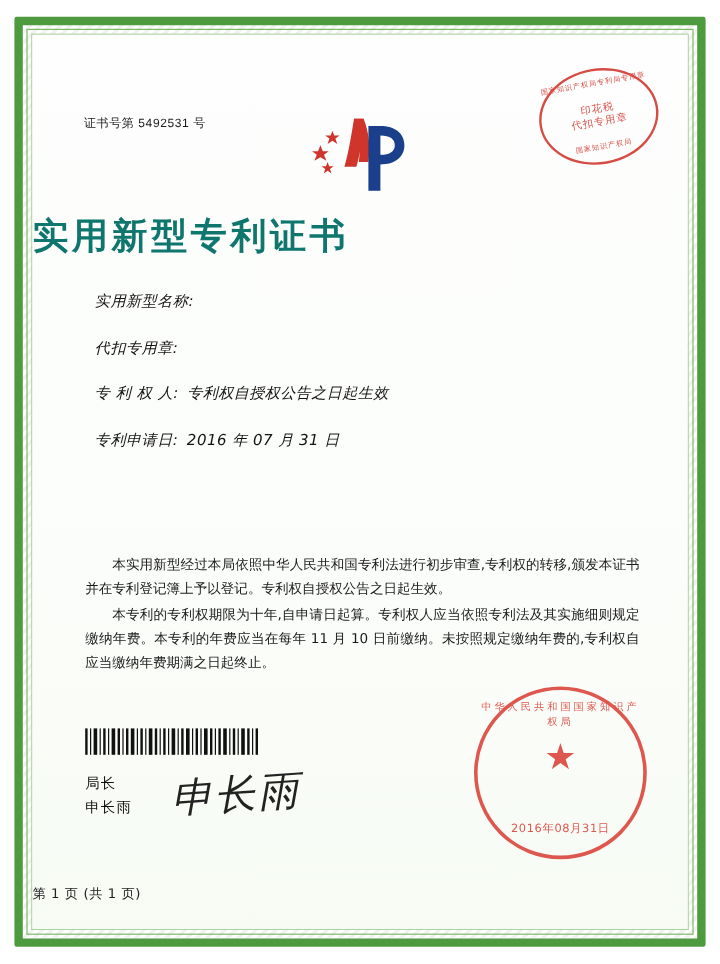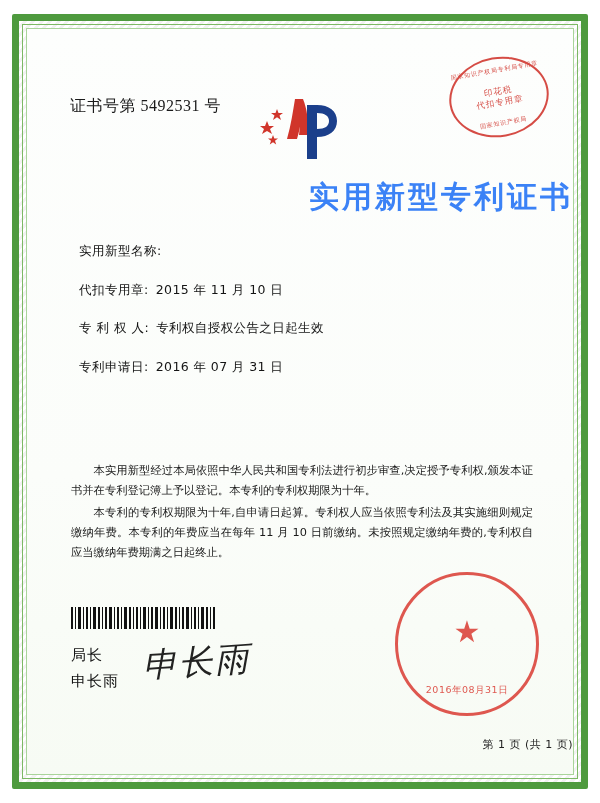--- a/index.html
+++ b/index.html
@@ -71,24 +71,24 @@
     top: 29px;
     right: 27px;
     bottom: 29px;
   }
 
   
   .cert-number {
     position: absolute;
     left: 43px;
     top: 67px;
-    font-size: 16px;
+    font-size: 10px;
     color: #1b1b1b;
     letter-spacing: 0.5px;
-    font-family: Liberation Serif, serif;
+    font-family: Liberation Sans, sans-serif;
   }
 
   
   .seal-top {
     position: absolute;
     right: 24px;
     top: 28px;
     width: 96px;
     height: 76px;
     border: 2.2px solid #d0342c;
@@ -126,41 +126,42 @@
     transform: translateX(-50%);
     width: 110px;
     height: 78px;
   }
 
   
   .main-title {
     position: absolute;
     left: 0; right: 0;
     top: 148px;
-    text-align: right;
+    text-align: left;
     font-size: 30px;
     font-weight: bold;
     letter-spacing: 3px;
-    color: #3b82f6;
+    color: #0f766e;
     font-family: "DejaVu Sans", "Liberation Sans", sans-serif;
   }
 
   
   .fields {
     position: absolute;
     left: 52px;
     right: 44px;
     top: 214px;
   }
   .field-row {
     display: flex;
     align-items: baseline;
     margin-bottom: 21.5px;
     font-size: 12.5px;
     color: #141414;
+    font-style: italic;
   }
   .field-label {
     white-space: nowrap;
     letter-spacing: 0.5px;
   }
   .field-value {
     margin-left: 7px;
     letter-spacing: 0.4px;
   }
 
@@ -193,21 +194,21 @@
     top: 0;
     bottom: 0;
     background: #111;
   }
 
   
   .sign-block {
     position: absolute;
     left: 44px;
     top: 614px;
-    font-size: 15px;
+    font-size: 12px;
     line-height: 1.7;
     color: #111;
     letter-spacing: 1px;
   }
   .handwriting {
     position: absolute;
     left: 116px;
     top: 608px;
     width: 180px;
     height: 60px;
@@ -256,21 +257,21 @@
     text-align: center;
     font-size: 9.5px;
     letter-spacing: 0.5px;
   }
 
   
   .footer {
     position: absolute;
     left: 0; right: 0;
     bottom: 22px;
-    text-align: right;
+    text-align: left;
     font-size: 11px;
     color: #222;
     letter-spacing: 0.5px;
   }
 </style>
 </head>
 <body>
 
 <div class="certificate">
 
@@ -309,34 +310,33 @@
     </div>
 
     <div class="main-title">实用新型专利证书</div>
 
     <div class="fields">
       <div class="field-row">
         <span class="field-label">实用新型名称:</span>
       </div>
       <div class="field-row">
         <span class="field-label">代扣专用章:</span>
-        <span class="field-value">2015 年 11 月 10 日</span>
       </div>
       <div class="field-row">
         <span class="field-label">专  利  权  人:</span>
         <span class="field-value">专利权自授权公告之日起生效</span>
       </div>
       <div class="field-row">
         <span class="field-label">专利申请日:</span>
         <span class="field-value">2016 年 07 月 31 日</span>
       </div>
     </div>
 
     <div class="body-text">
-      <p>本实用新型经过本局依照中华人民共和国专利法进行初步审查,决定授予专利权,颁发本证书并在专利登记簿上予以登记。本专利的专利权期限为十年。</p>
+      <p>本实用新型经过本局依照中华人民共和国专利法进行初步审查,专利权的转移,颁发本证书并在专利登记簿上予以登记。专利权自授权公告之日起生效。</p>
       <p>本专利的专利权期限为十年,自申请日起算。专利权人应当依照专利法及其实施细则规定缴纳年费。本专利的年费应当在每年 11 月 10 日前缴纳。未按照规定缴纳年费的,专利权自应当缴纳年费期满之日起终止。</p>
     </div>
 
     <div class="barcode">
       <span class="bar" style="left:0px;width:2px"></span>
       <span class="bar" style="left:4px;width:1px"></span>
       <span class="bar" style="left:7px;width:3px"></span>
       <span class="bar" style="left:12px;width:1px"></span>
       <span class="bar" style="left:15px;width:2px"></span>
       <span class="bar" style="left:19px;width:1px"></span>
@@ -375,20 +375,21 @@
     </div>
 
     <div class="sign-block">
       <div>局长</div>
       <div>申长雨</div>
     </div>
 
     <div class="handwriting">申长雨</div>
 
     <div class="seal-main">
+      <div class="ring-text">中华人民共和国国家知识产权局</div>
       <div class="star">★</div>
       <div class="seal-date">2016年08月31日</div>
     </div>
 
     <div class="footer">第 1 页 (共 1 页)</div>
 
   </div>
 </div>
 
 </body></html>

